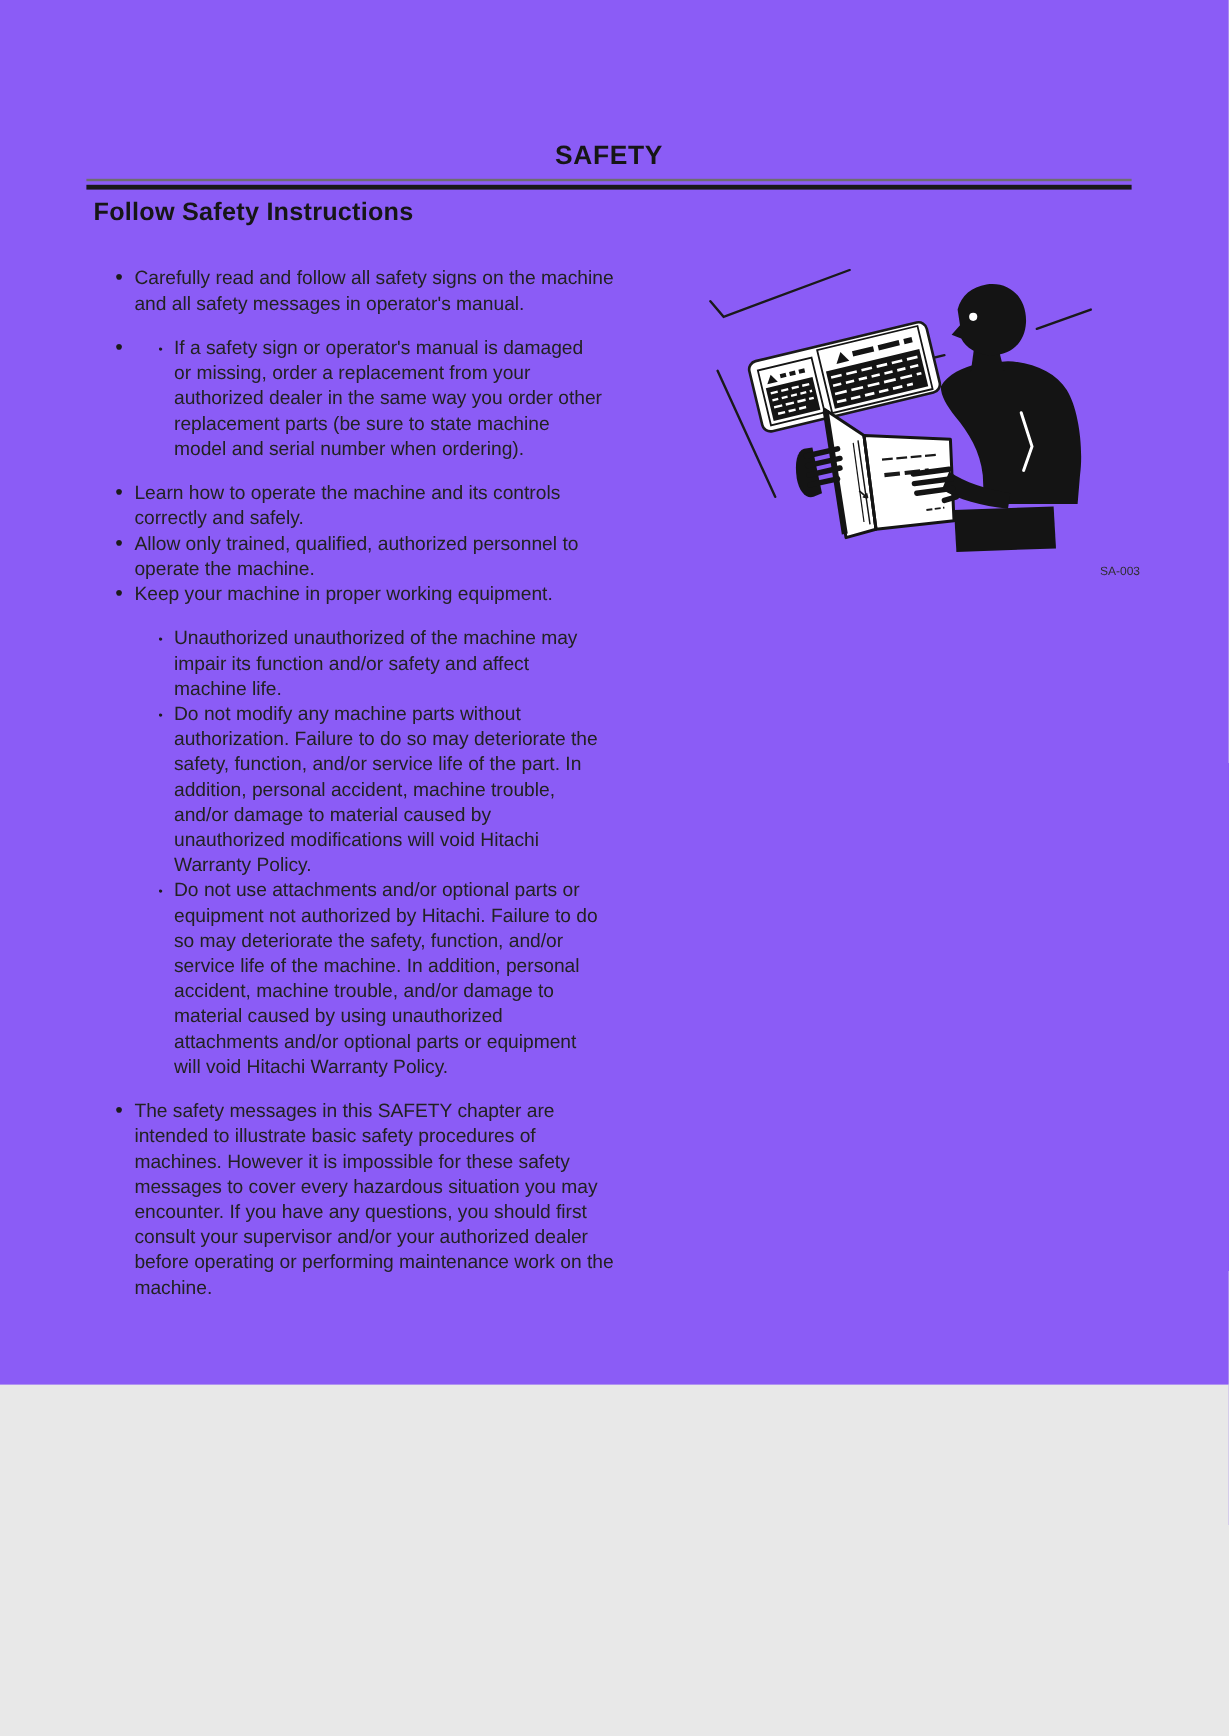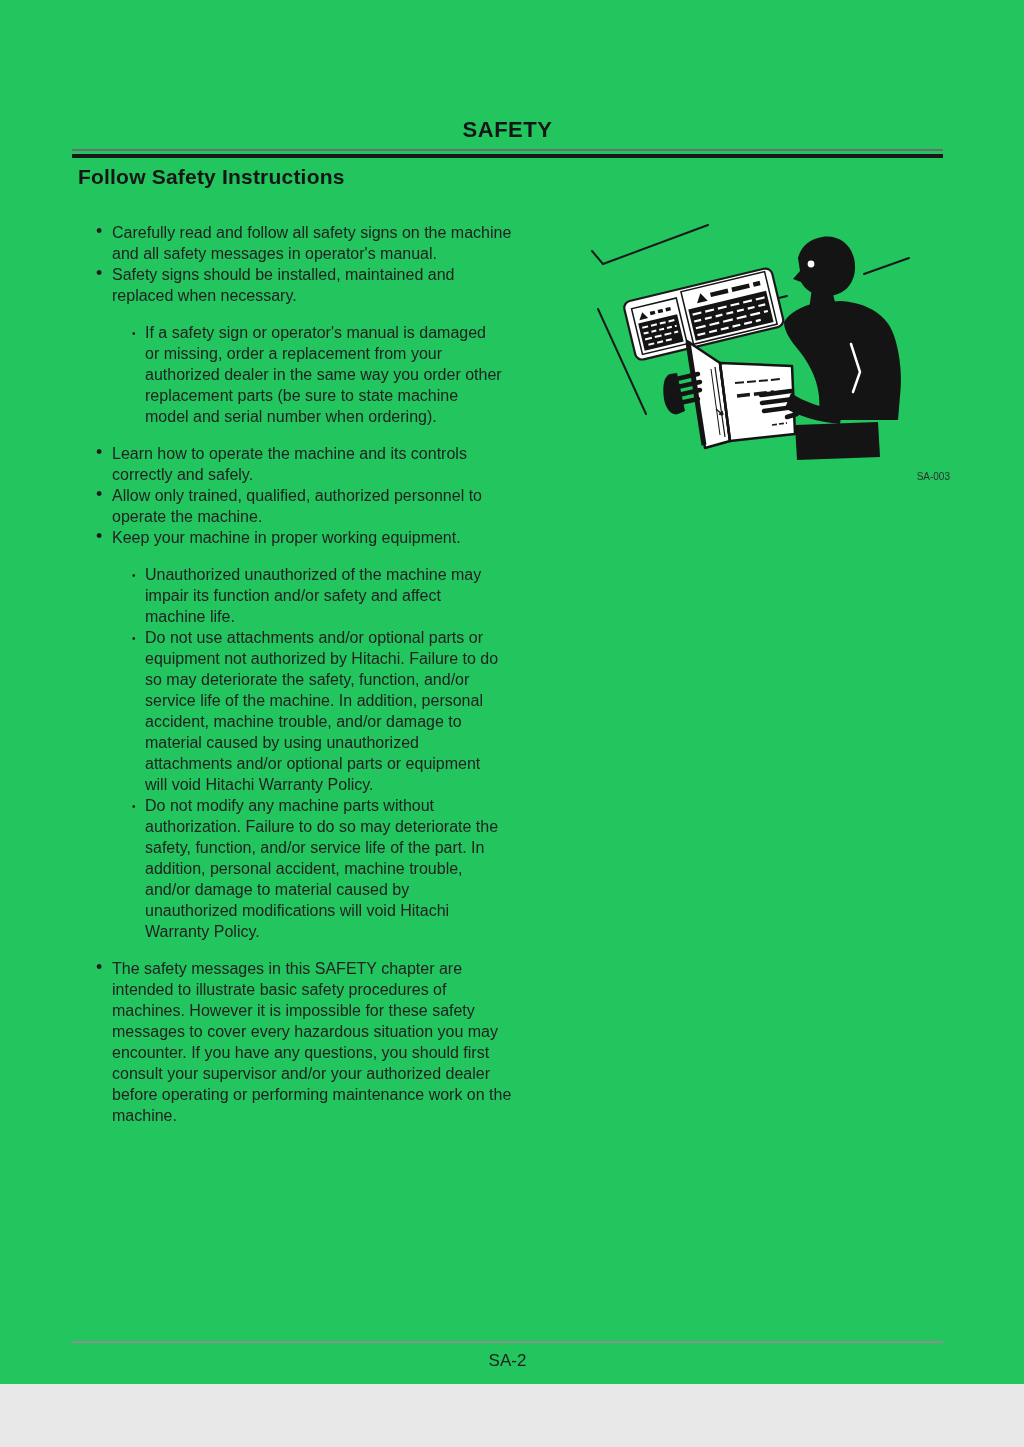--- a/index.html
+++ b/index.html
@@ -1,17 +1,17 @@
 <!DOCTYPE html>
 <html><head>
 <meta charset="utf-8">
 <style>
   html,body{margin:0;padding:0;background:#e8e8e8;}
   .page{
-    position:relative;width:1024px;height:1384px;background:#22c55e;
+    position:relative;width:1024px;height:1154px;background:#8b5cf6;
     font-family:"Liberation Sans","DejaVu Sans",sans-serif;color:#1f1f1f;
     overflow:hidden;margin:0 auto;
   }
   .chapter-title{
     position:absolute;left:72px;top:117px;width:871px;margin:0;
     text-align:center;font-size:22px;font-weight:700;letter-spacing:.5px;color:#161616;
   }
   .rule-double{
     position:absolute;left:72px;top:149px;width:871px;height:3px;
     border-top:2px solid #6e6e6e;border-bottom:4px solid #191919;
@@ -50,44 +50,43 @@
   <div class="rule-double"></div>
 
   <h2 class="section-heading">Follow Safety Instructions</h2>
 
   <div class="bullets">
     <ul class="l1">
       <li>
         <span>Carefully read and follow all safety signs on the machine and all safety messages in operator's manual.</span>
       </li>
       <li>
-        <span>Safety signs should be installed, maintained and replaced when necessary.</span>
         <ul class="l2">
           <li>
             <span>If a safety sign or operator's manual is damaged or missing, order a replacement from your authorized dealer in the same way you order other replacement parts (be sure to state machine model and serial number when ordering).</span>
           </li>
         </ul>
       </li>
       <li>
         <span>Learn how to operate the machine and its controls correctly and safely.</span>
       </li>
       <li>
         <span>Allow only trained, qualified, authorized personnel to operate the machine.</span>
       </li>
       <li>
         <span>Keep your machine in proper working equipment.</span>
         <ul class="l2">
           <li>
             <span>Unauthorized unauthorized of the machine may impair its function and/or safety and affect machine life.</span>
           </li>
           <li>
-            <span>Do not use attachments and/or optional parts or equipment not authorized by Hitachi. Failure to do so may deteriorate the safety, function, and/or service life of the machine. In addition, personal accident, machine trouble, and/or damage to material caused by using unauthorized attachments and/or optional parts or equipment will void Hitachi Warranty Policy.</span>
+            <span>Do not modify any machine parts without authorization. Failure to do so may deteriorate the safety, function, and/or service life of the part. In addition, personal accident, machine trouble, and/or damage to material caused by unauthorized modifications will void Hitachi Warranty Policy.</span>
           </li>
           <li>
-            <span>Do not modify any machine parts without authorization. Failure to do so may deteriorate the safety, function, and/or service life of the part. In addition, personal accident, machine trouble, and/or damage to material caused by unauthorized modifications will void Hitachi Warranty Policy.</span>
+            <span>Do not use attachments and/or optional parts or equipment not authorized by Hitachi. Failure to do so may deteriorate the safety, function, and/or service life of the machine. In addition, personal accident, machine trouble, and/or damage to material caused by using unauthorized attachments and/or optional parts or equipment will void Hitachi Warranty Policy.</span>
           </li>
         </ul>
       </li>
       <li>
         <span>The safety messages in this SAFETY chapter are intended to illustrate basic safety procedures of machines. However it is impossible for these safety messages to cover every hazardous situation you may encounter. If you have any questions, you should first consult your supervisor and/or your authorized dealer before operating or performing maintenance work on the machine.</span>
       </li>
     </ul>
   </div>
 
   <figure class="figure">

